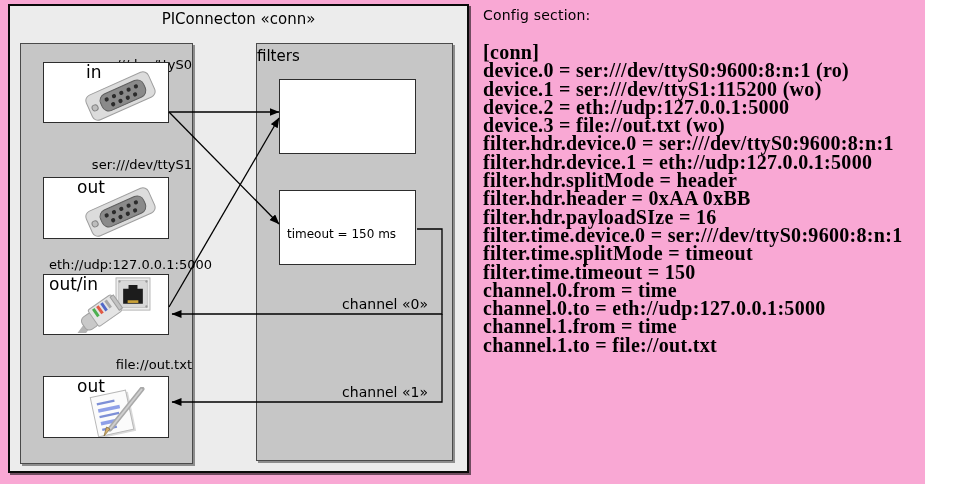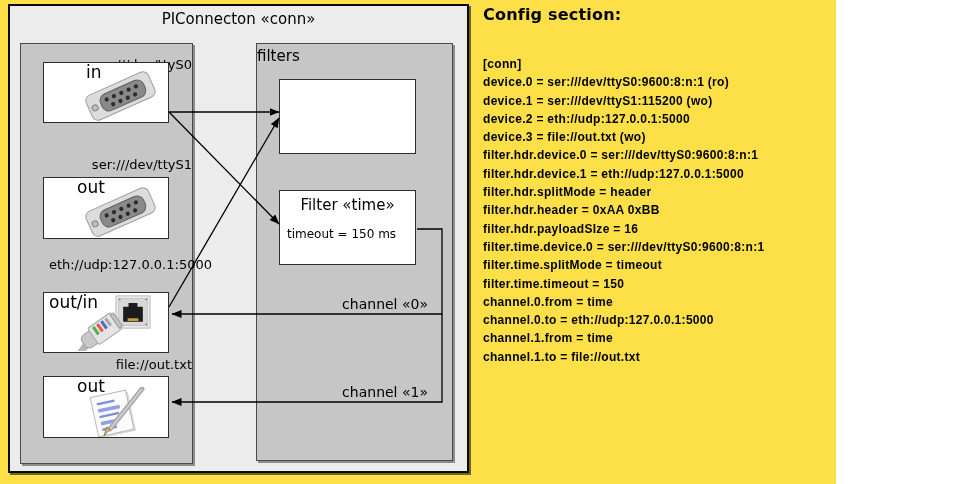--- a/index.html
+++ b/index.html
@@ -1,34 +1,34 @@
 <!DOCTYPE html>
 <html><head>
 <meta charset="utf-8">
 <style>
   html,body{margin:0;padding:0;background:#fff;}
   #stage{
-    position:relative;width:836px;height:484px;background:#fde047;overflow:hidden;
+    position:relative;width:925px;height:484px;background:#f9a8d4;overflow:hidden;
     font-family:"DejaVu Sans",sans-serif;color:#000;
   }
   
   #diagram{position:absolute;left:8px;top:4px;width:461px;height:469px;background:#ececec;}
   #diagram-frame{position:absolute;inset:0;border:2.5px solid #0a0a0a;box-shadow:2px 2px 0 rgba(0,0,0,.55);box-sizing:border-box;}
   #diagram-title{position:absolute;left:0;top:6px;width:100%;text-align:center;font-size:15px;}
   .panel{position:absolute;background:#c6c6c6;border:1.5px solid #4a4a4a;box-shadow:2px 2px 0 #8d8d8d;box-sizing:border-box;}
   #left-panel{left:12px;top:39px;width:173px;height:421px;}
   #filters-panel{left:248px;top:39px;width:197px;height:418px;}
   #filters-label{position:absolute;left:0;top:3px;width:100%;text-align:left;font-size:15px;}
   
   .device-label{position:absolute;left:0;width:100%;text-align:right;font-size:13px;white-space:nowrap;}
   .device-box{position:absolute;left:22px;width:126px;height:61px;background:#fff;border:1.5px solid #2d2d2d;box-sizing:border-box;}
   .port-label{position:absolute;top:0;font-size:17px;line-height:19px;}
   .dg1 .device-label{top:13px;}  .dg1 .device-box{top:18px;}
   .dg2 .device-label{top:113px;} .dg2 .device-box{top:133px;height:62px;}
-  .dg3 .device-label{top:213px;padding-left:20px;} .dg3 .device-box{top:248px;}
+  .dg3 .device-label{top:213px;padding-left:20px;} .dg3 .device-box{top:230px;}
   .dg4 .device-label{top:313px;} .dg4 .device-box{top:332px;height:62px;}
   .dg1 .port-label{left:42px;} .dg2 .port-label{left:33px;}
   .dg3 .port-label{left:5px;}  .dg4 .port-label{left:33px;}
   .icon{position:absolute;}
   .serial-icon{right:6px;bottom:1px;width:80px;height:54px;}
   .eth-port-icon{right:16px;top:2px;width:38px;height:34px;}
   .eth-plug-icon{left:16px;top:14px;width:78px;height:44px;}
   .file-icon{right:16px;top:10px;width:68px;height:50px;}
   
   .filter-box{position:absolute;left:22px;width:137px;height:75px;background:#fff;border:1.5px solid #2d2d2d;box-sizing:border-box;}
@@ -38,23 +38,23 @@
   .filter-body{position:absolute;left:7px;top:33px;font-size:12px;line-height:14.5px;white-space:nowrap;}
   #filter-time .filter-body{top:36px;}
   
   .channel-label{position:absolute;right:24px;font-size:14px;white-space:nowrap;}
   #channel0-label{top:252px;}
   #channel1-label{top:340px;}
   
   #arrows{position:absolute;left:0;top:0;width:461px;height:469px;pointer-events:none;}
   
   #config{position:absolute;left:483px;top:6px;width:478px;}
-  #config-heading{font-family:"DejaVu Sans",sans-serif;font-weight:bold;font-size:16px;letter-spacing:.2px;line-height:18px;}
-  #config-lines{margin-top:31px;font-family:Liberation Sans, sans-serif;font-weight:bold;
-    font-size:12px;line-height:18.3px;letter-spacing:.3px;white-space:pre;}
+  #config-heading{font-family:"DejaVu Sans",sans-serif;font-weight:normal;font-size:14px;letter-spacing:.2px;line-height:18px;}
+  #config-lines{margin-top:19px;font-family:Liberation Serif, serif;font-weight:bold;
+    font-size:20px;line-height:18.3px;letter-spacing:.3px;white-space:pre;}
 </style>
 </head>
 <body>
 
 <div id="stage">
 
   <div id="diagram">
     <div id="diagram-frame"></div>
     <div id="diagram-title">PIConnecton «conn»</div>
 
@@ -157,21 +157,20 @@
       </div>
     </div>
 
     <div id="filters-panel" class="panel">
       <div id="filters-label">filters</div>
 
       <div id="filter-hdr" class="filter-box">
       </div>
 
       <div id="filter-time" class="filter-box">
-        <div class="filter-title">Filter «time»</div>
         <div class="filter-body">
           <div>timeout = 150 ms</div>
         </div>
       </div>
 
       <div id="channel0-label" class="channel-label">channel «0»</div>
       <div id="channel1-label" class="channel-label">channel «1»</div>
     </div>
 
     <svg id="arrows" viewBox="0 0 461 469">

